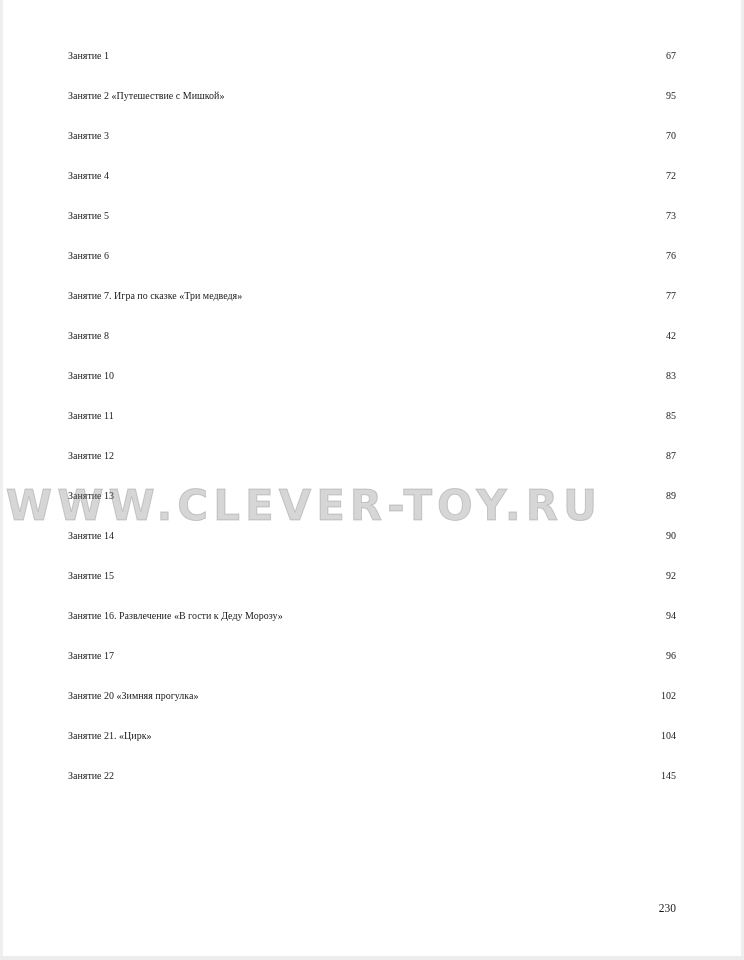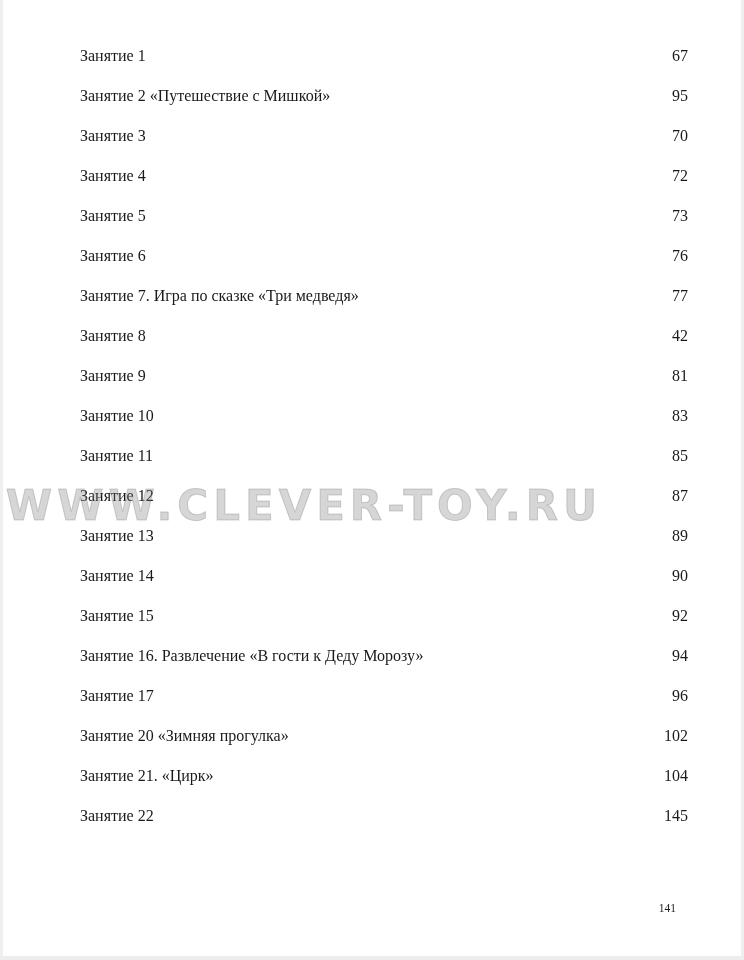--- a/index.html
+++ b/index.html
@@ -27,24 +27,23 @@
     position: absolute;
     left: 68px;
     top: 36px;
     width: 608px;
   }
   .toc-entry {
     display: flex;
     align-items: flex-end;
     width: 100%;
     height: 40px;
-    font-size: 16px;
+    font-size: 10px;
     line-height: 40px;
     white-space: nowrap;
-    margin-left: 12px;
   }
   .toc-title {
     flex: 0 0 auto;
     padding-right: 4px;
   }
   .toc-dots {
     flex: 1 1 auto;
     overflow: hidden;
     height: 1em;
     position: relative;
@@ -155,25 +154,20 @@
       <span class="toc-dots"></span>
       <span class="toc-page">77</span>
     </div>
 
     <div class="toc-entry">
       <span class="toc-title">Занятие 8</span>
       <span class="toc-dots"></span>
       <span class="toc-page">42</span>
     </div>
 
-    <div class="toc-entry">
-      <span class="toc-title">Занятие 9</span>
-      <span class="toc-dots"></span>
-      <span class="toc-page">81</span>
-    </div>
 
     <div class="toc-entry">
       <span class="toc-title">Занятие 10</span>
       <span class="toc-dots"></span>
       <span class="toc-page">83</span>
     </div>
 
     <div class="toc-entry">
       <span class="toc-title">Занятие 11</span>
       <span class="toc-dots"></span>
@@ -235,15 +229,15 @@
       <span class="toc-dots"></span>
       <span class="toc-page">145</span>
     </div>
 
   </div>
 
   <div class="watermark">
     <span class="watermark-text">WWW.CLEVER-TOY.RU</span>
   </div>
 
-  <div class="page-number">141</div>
+  <div class="page-number">230</div>
 
 </div>
 
 </body></html>

